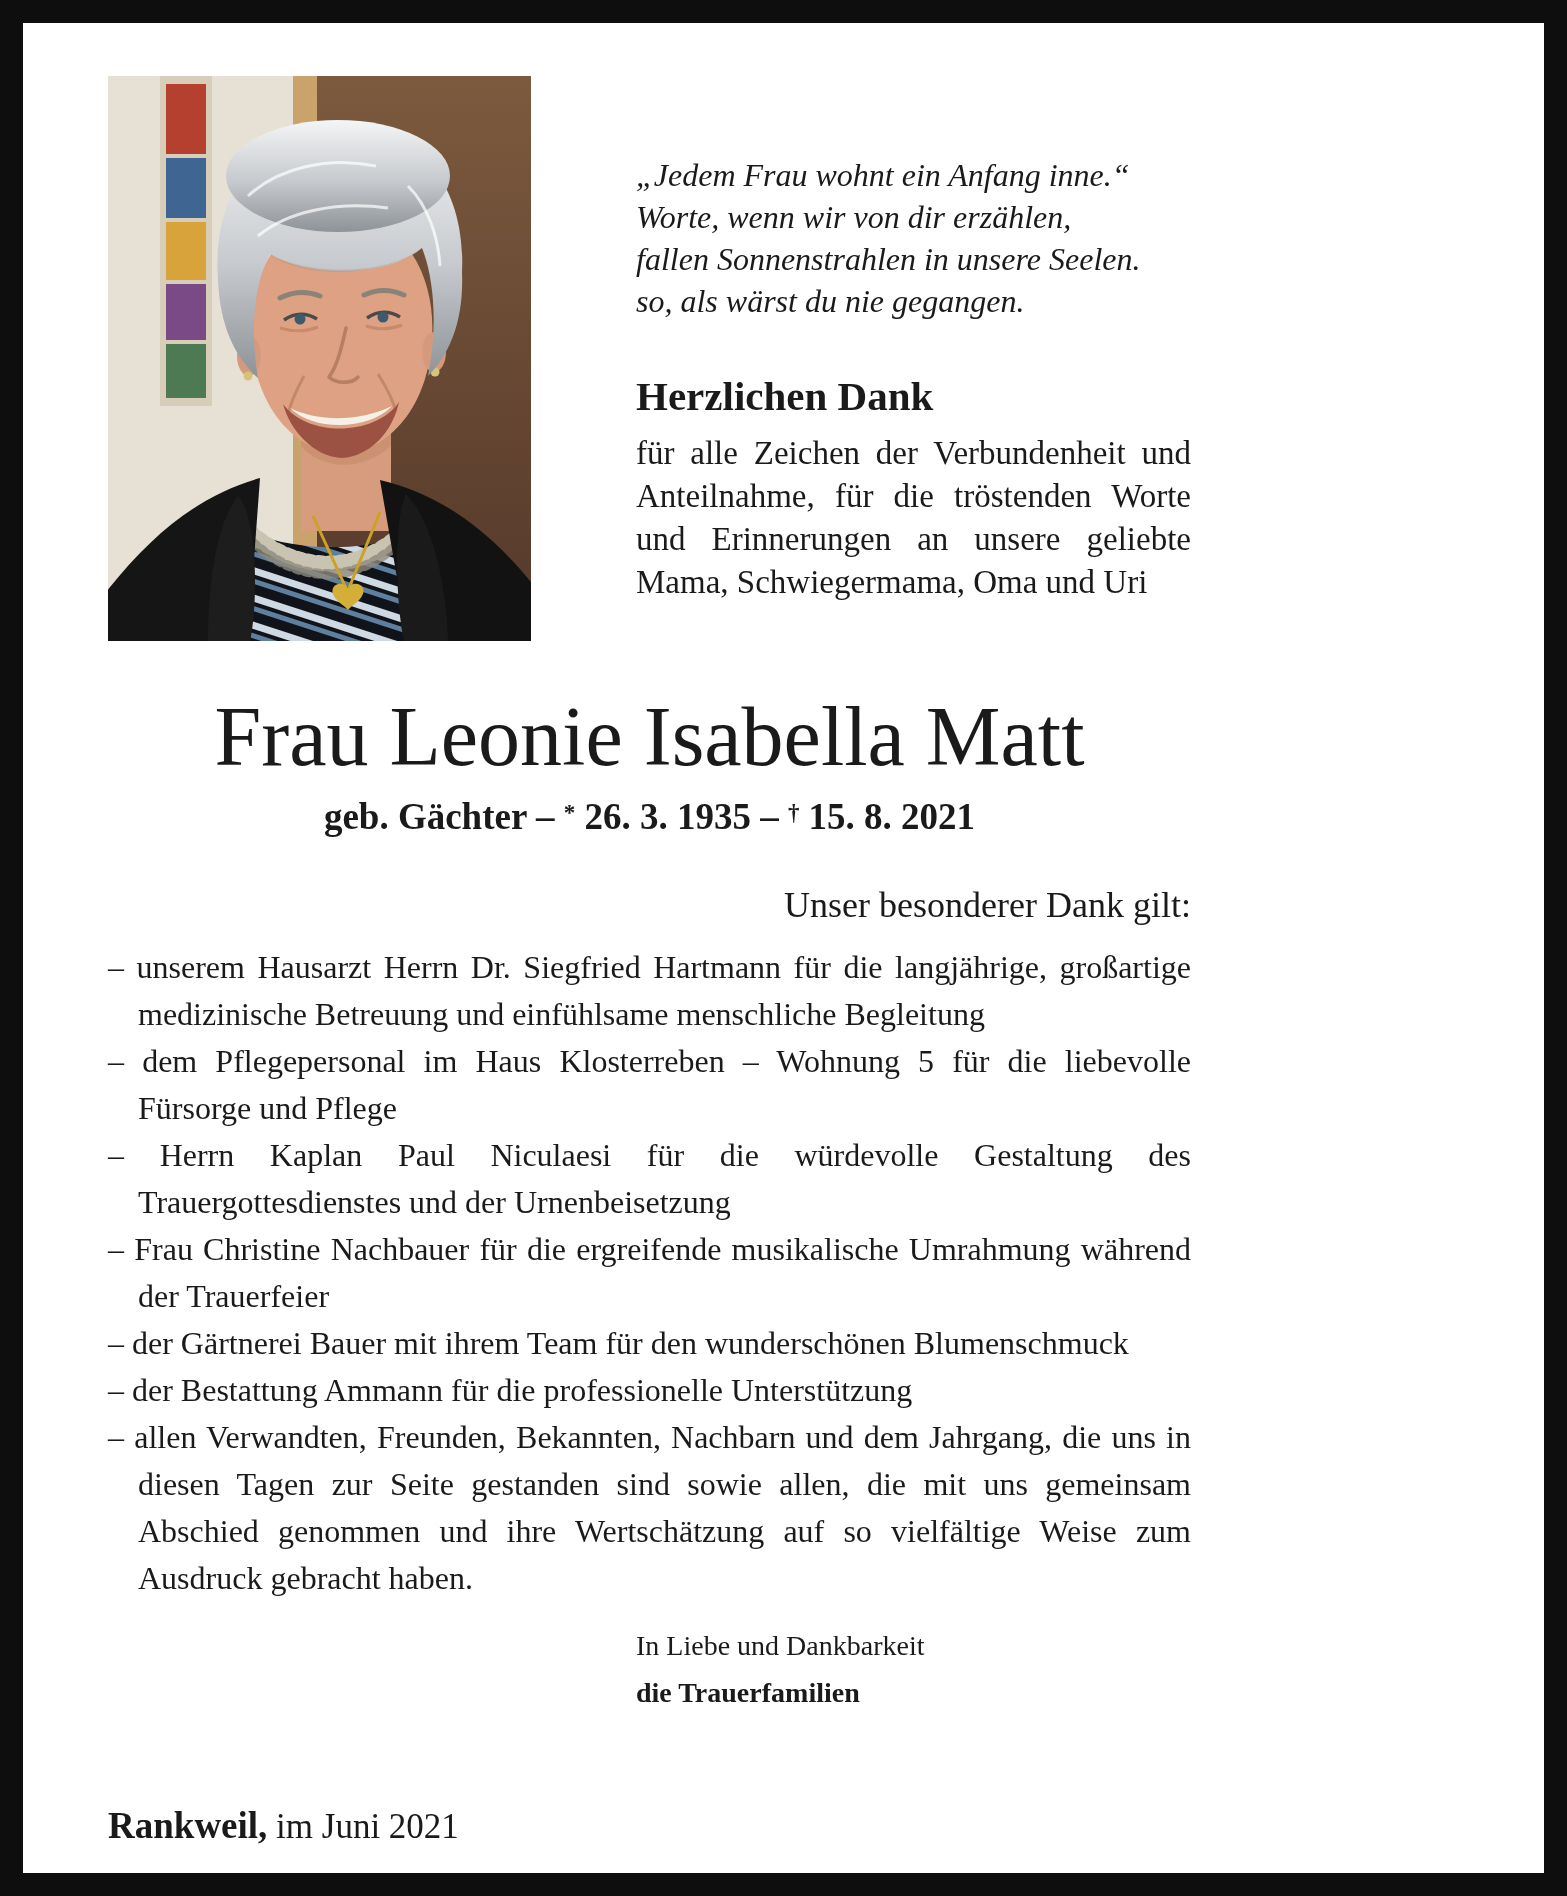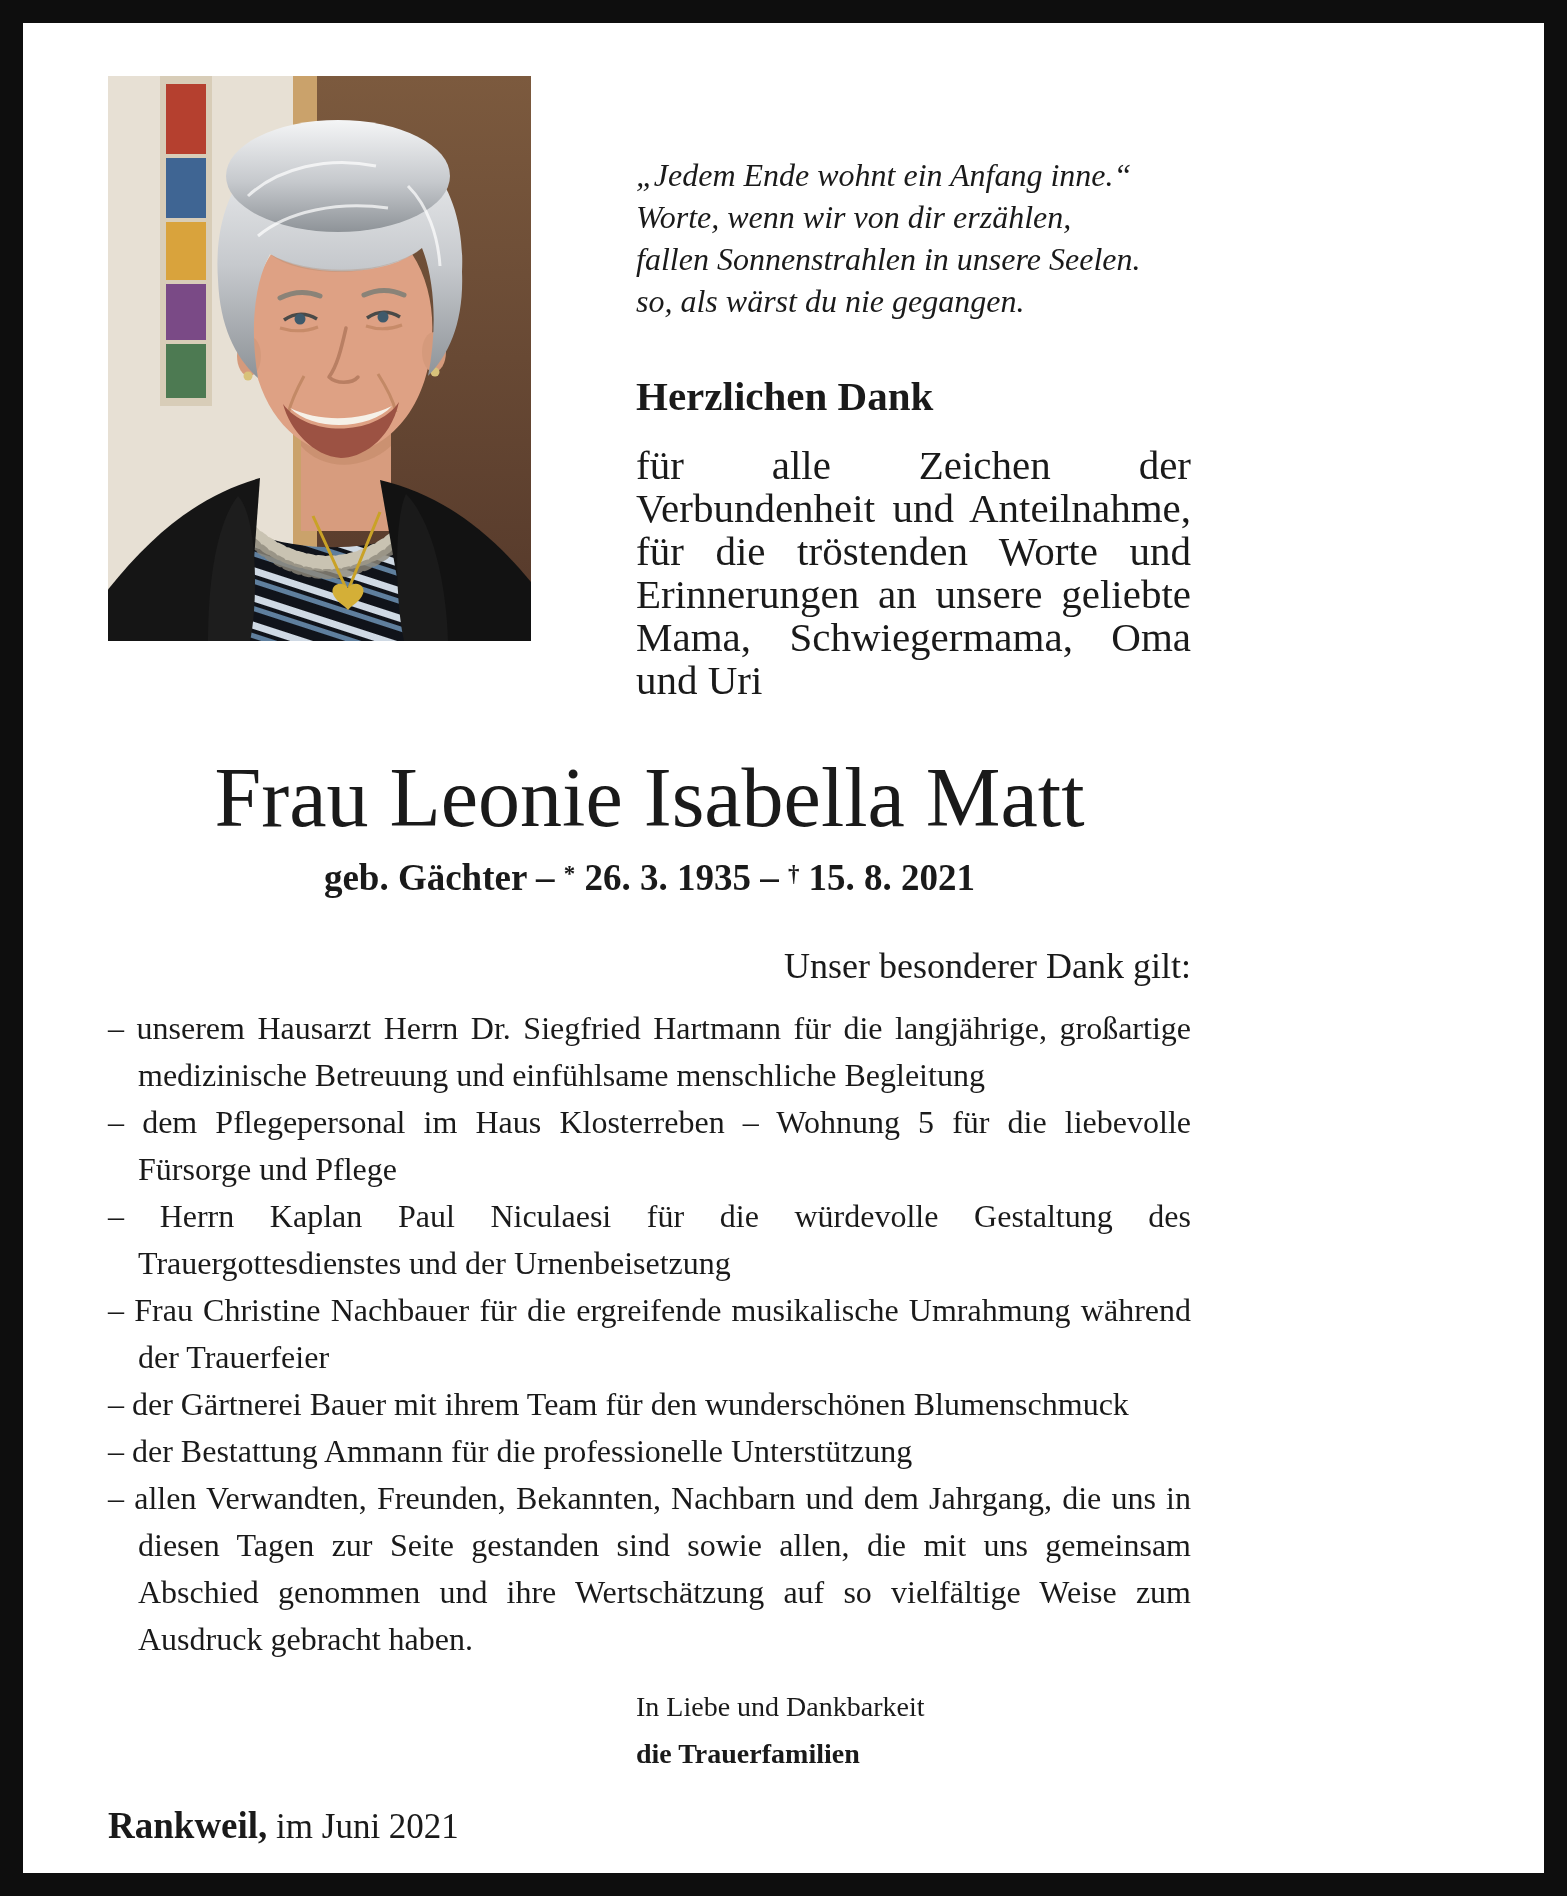--- a/index.html
+++ b/index.html
@@ -12,21 +12,21 @@
     position:absolute;inset:23px;background:#ffffff;
     padding:53px 353px 0 85px;box-sizing:border-box;
   }
   
   .top-row{display:flex;align-items:flex-start;}
   .photo-frame{flex:0 0 423px;width:423px;height:565px;overflow:hidden;background:#cbbfae;}
   .right-col{margin-left:105px;margin-top:78px;width:555px;}
   .poem{font-style:italic;font-size:32px;line-height:42px;}
   .poem-line{white-space:nowrap;}
   .dank-heading{font-size:41px;font-weight:bold;margin-top:50px;}
-  .dank-text{font-size:41px;line-height:43px;text-align:justify;margin-top:24px;}
+  .dank-text{font-size:33px;line-height:43px;text-align:justify;margin-top:12px;}
   
   .name{font-size:84px;font-weight:normal;text-align:center;margin-top:52px;line-height:1.05;}
   .subtitle{font-size:37px;font-weight:bold;text-align:center;margin-top:14px;}
   .subtitle sup{font-size:62%;vertical-align:9px;}
   
   .intro{font-size:36px;margin-top:46px;text-align:right;}
   ul.thanks-list{list-style:none;margin:18px 0 0 0;padding:0;font-size:32px;line-height:47px;}
   ul.thanks-list li{
     padding-left:30px;text-indent:-30px;text-align:justify;
   }
@@ -117,21 +117,21 @@
 
           <path d="M233,52 C146,52 104,120 110,204 C112,252 128,282 150,302 C140,242 150,200 162,178 C200,202 278,202 314,172 C326,202 330,250 320,300 C342,278 356,244 354,196 C358,112 314,52 233,52 Z" fill="url(#hairg)"></path>
           <ellipse cx="230" cy="100" rx="112" ry="56" fill="url(#hairg)"></ellipse>
           <path d="M140,120 C170,92 220,80 268,90 M150,160 C180,135 230,125 280,132 M300,110 C320,130 330,160 332,190" stroke="#ffffff" stroke-width="3" fill="none" opacity="0.7"></path>
           <path d="M162,178 C200,200 278,200 314,172 C300,186 260,196 232,196 C204,196 176,190 162,178 Z" fill="#b08a70" opacity="0.35"></path>
         </svg>
       </div>
 
       <div class="right-col">
         <div class="poem">
-          <div class="poem-line">„Jedem Ende wohnt ein Anfang inne.“</div>
+          <div class="poem-line">„Jedem Frau wohnt ein Anfang inne.“</div>
           <div class="poem-line">Worte, wenn wir von dir erzählen,</div>
           <div class="poem-line">fallen Sonnenstrahlen in unsere Seelen.</div>
           <div class="poem-line">so, als wärst du nie gegangen.</div>
         </div>
         <div class="dank-heading">Herzlichen Dank</div>
         <div class="dank-text">für alle Zeichen der Verbundenheit und Anteilnahme, für die tröstenden Worte und Erinnerungen an unsere geliebte Mama, Schwiegermama, Oma und Uri</div>
       </div>
     </div>
 
     <div class="name">Frau Leonie Isabella Matt</div>

